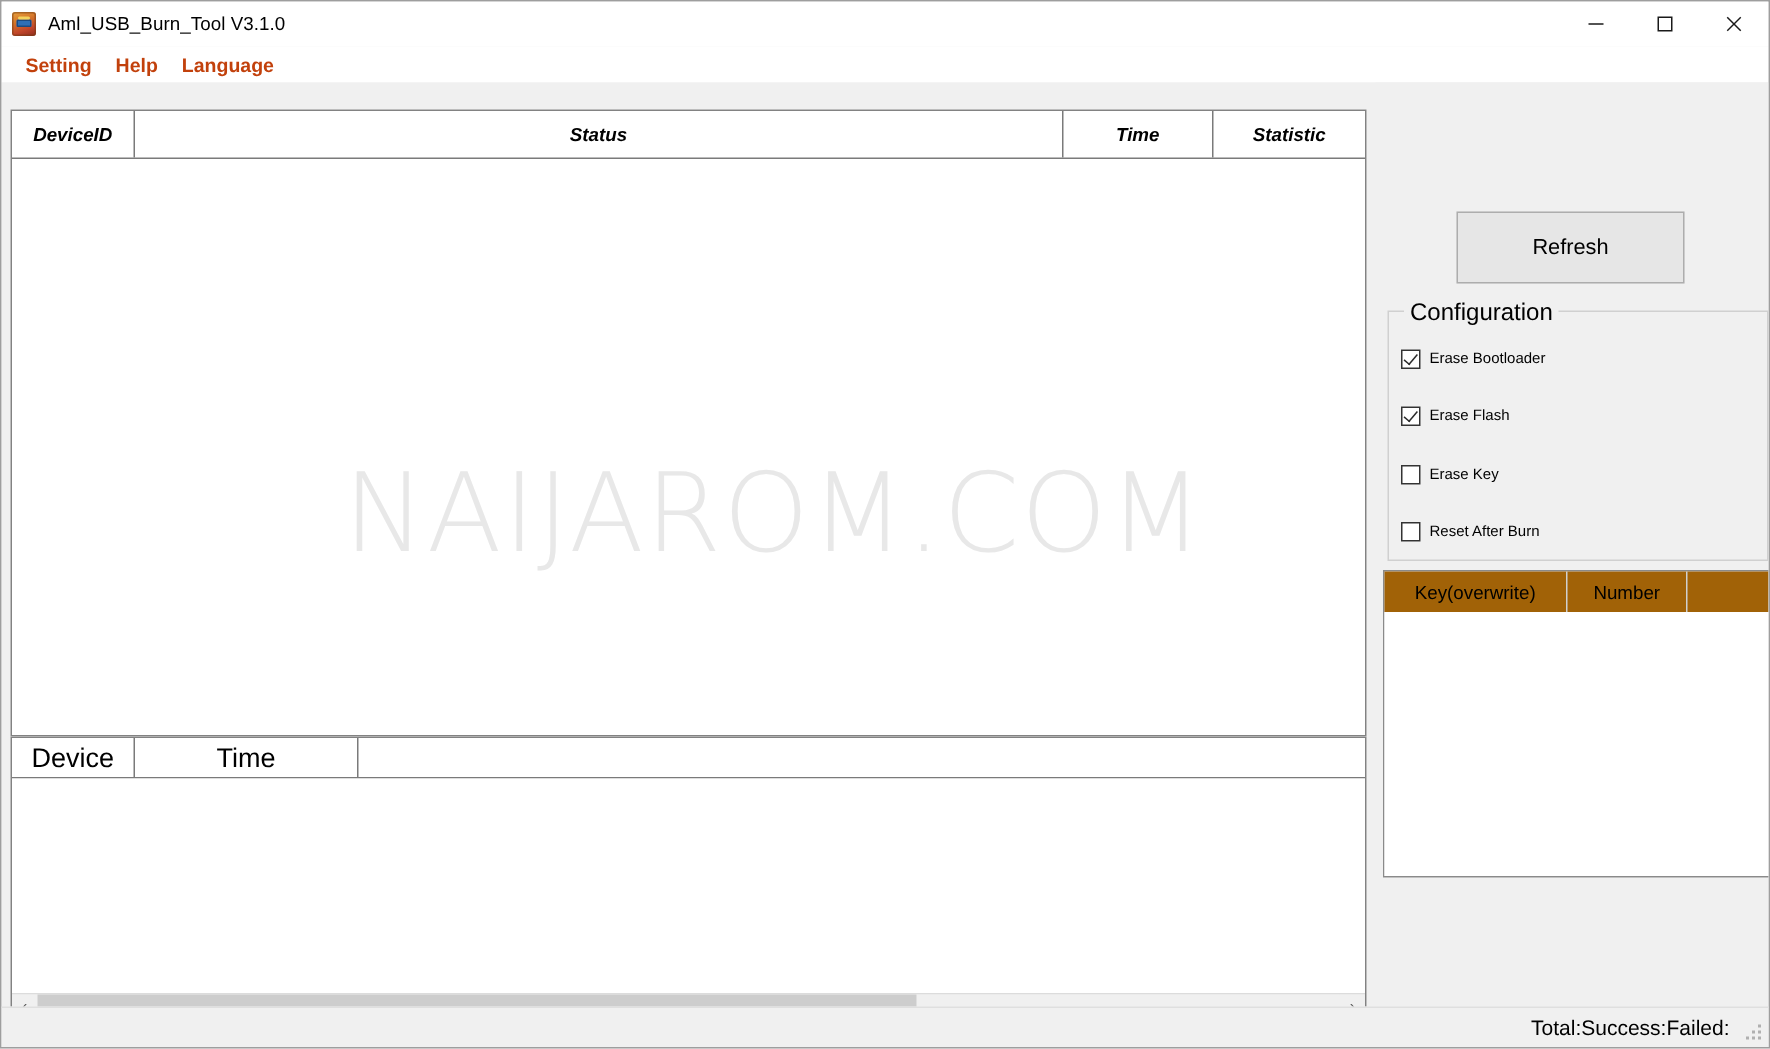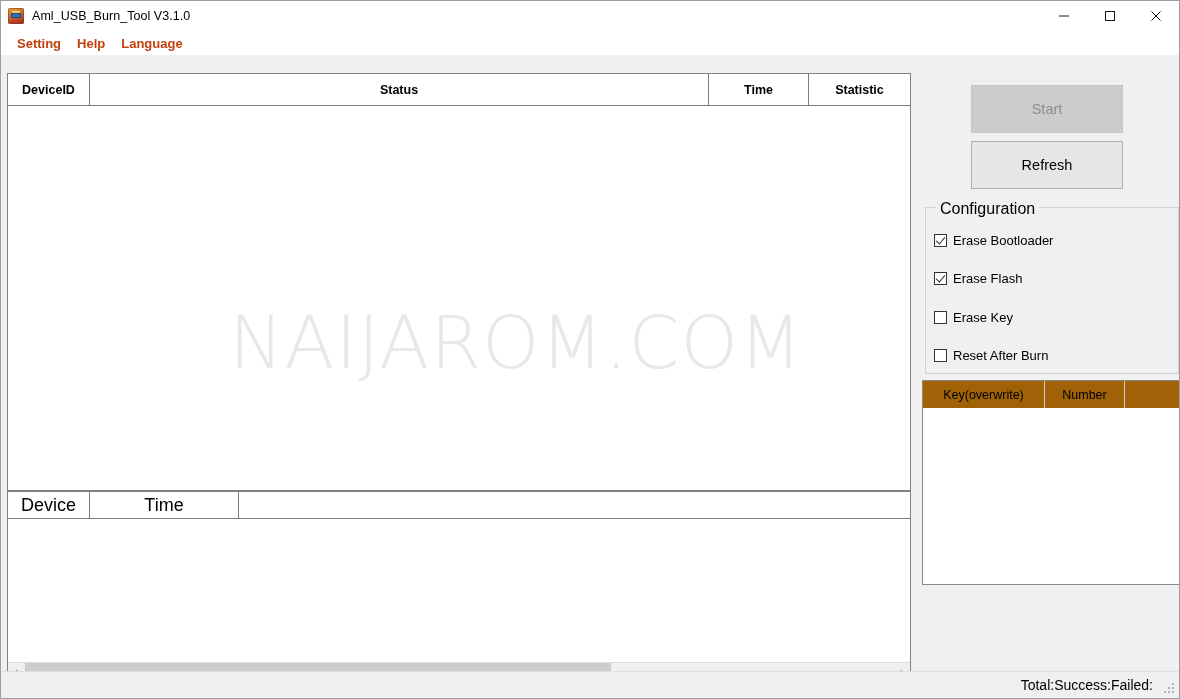--- a/index.html
+++ b/index.html
@@ -136,20 +136,21 @@
     background: #ffffff;
     border: 1px solid #828282;
     box-sizing: border-box;
   }
   .grid-header {
     display: flex;
     height: 32px;
     border-bottom: 1px solid #7a7a7a;
     box-sizing: border-box;
     background: #ffffff;
+    font-style: italic;
   }
   .gh-cell {
     display: flex;
     align-items: center;
     justify-content: center;
     font-size: 12.5px;
     font-weight: bold;
     color: #000000;
     border-right: 1px solid #7a7a7a;
     box-sizing: border-box;
@@ -292,21 +293,21 @@
   }
   .cb-box.checked::after {
     content: "";
     position: absolute;
     left: 3px; top: 0px;
     width: 4px; height: 8px;
     border: solid #2b2b2b;
     border-width: 0 1.6px 1.6px 0;
     transform: rotate(40deg);
   }
-  .cb-label { font-size: 13px; color: #000000; white-space: nowrap; }
+  .cb-label { font-size: 10px; color: #000000; white-space: nowrap; }
 
   .keylist {
     position: absolute;
     left: 5px; top: 325px;
     width: 258px;
     height: 205px;
     background: #ffffff;
     border: 1px solid #8a8a8a;
     box-sizing: border-box;
   }
@@ -432,21 +433,20 @@
           <div class="hs-thumb" style="width: 67.5%;"></div>
         </div>
         <div class="hs-btn">
           <span class="arrow-glyph">›</span>
         </div>
       </div>
     </div>
 
     <div class="rightpanel">
 
-      <div class="btn btn-start">Start</div>
       <div class="btn btn-refresh">Refresh</div>
 
       <div class="groupbox">
         <div class="gb-legend">Configuration</div>
 
         <div class="cb-row" style="top:25px">
           <span class="cb-box checked"></span>
           <span class="cb-label">Erase Bootloader</span>
         </div>
 

